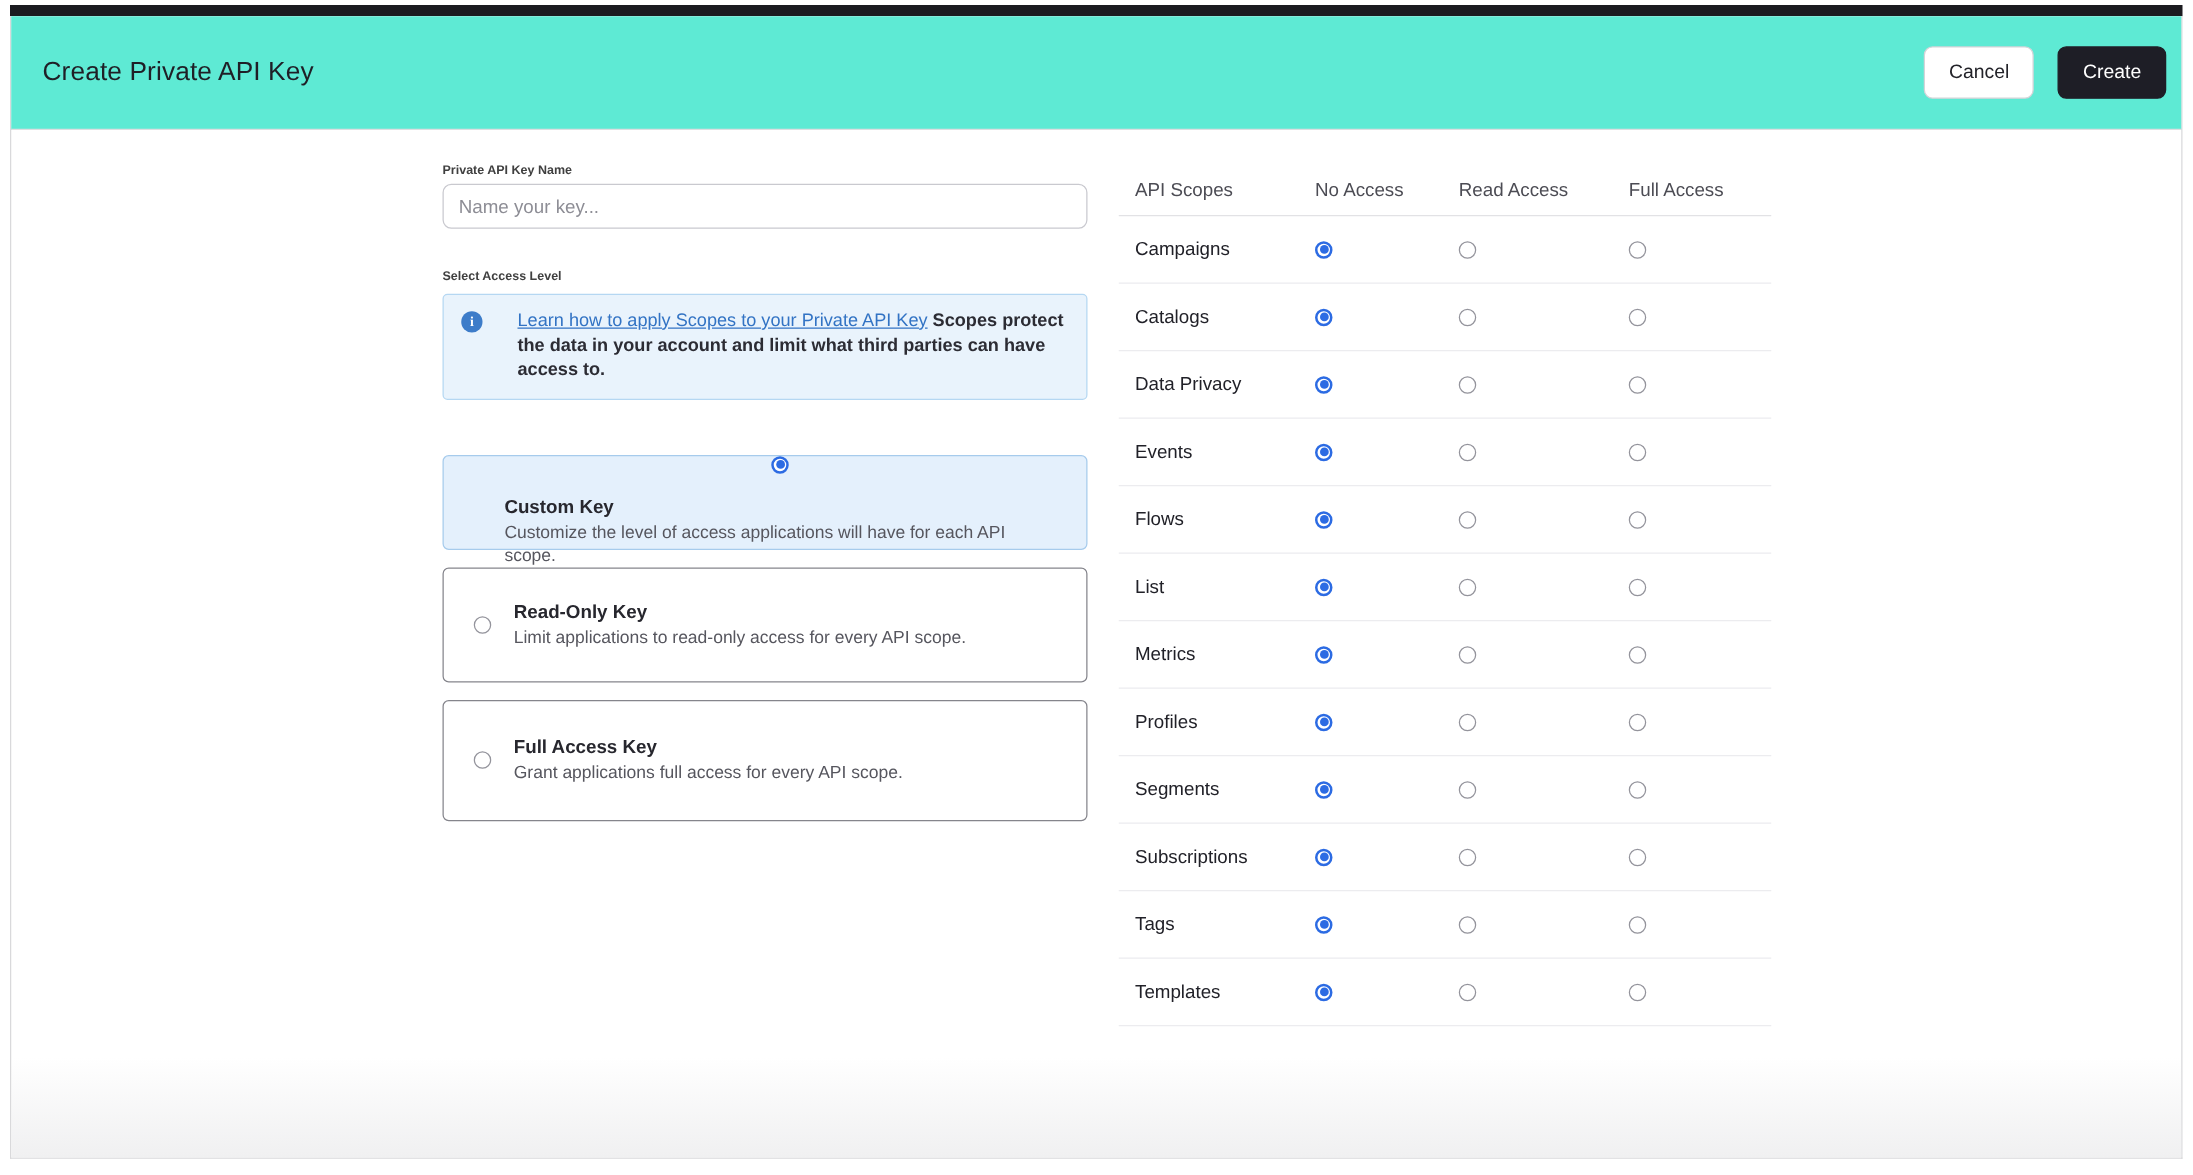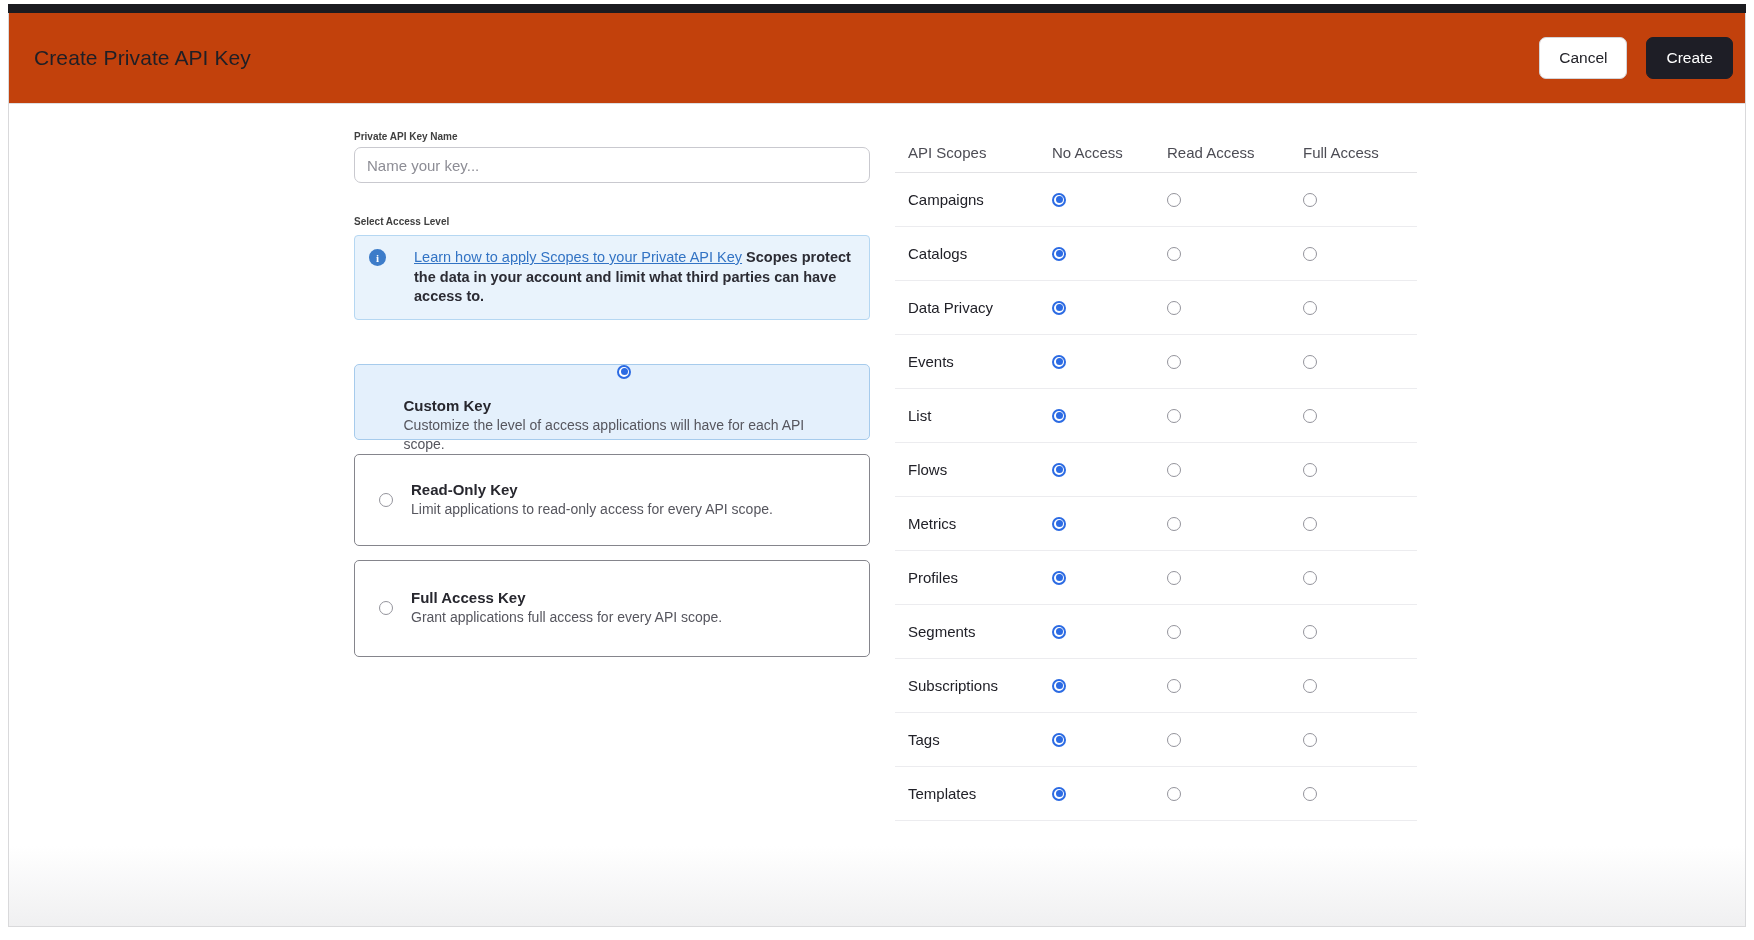--- a/index.html
+++ b/index.html
@@ -18,21 +18,21 @@
 
   .topbar{position:absolute;left:8px;right:8px;top:4px;height:9px;background:#1b1b20;}
 
   .card{position:absolute;left:8px;right:8px;top:13px;height:914px;background:#fff;
     border-left:1px solid #d9d9db;border-right:1px solid #d9d9db;border-bottom:1px solid #d9d9db;}
   .card::after{content:"";position:absolute;left:0;right:0;bottom:0;height:80px;
     background:linear-gradient(rgba(255,255,255,0),#f0f0f1);pointer-events:none;}
 
   .modal-header{position:absolute;top:0;left:0;right:0;height:91px;
     border-bottom:1px solid #dedee0;display:flex;align-items:center;
-    justify-content:space-between;padding:0 12px 0 25px;background:#c2410c;}
+    justify-content:space-between;padding:0 12px 0 25px;background:#5eead4;}
   .page-title{font-size:21px;font-weight:500;color:#1f1f26;letter-spacing:.1px;}
   .header-actions{display:flex;gap:19px;}
   .btn{height:42px;padding:0 19px;border-radius:7px;font-size:15.5px;
     font-family:"Liberation Sans",sans-serif;cursor:pointer;}
   .btn-cancel{background:#fff;border:1px solid #d4d4d8;color:#232329;}
   .btn-create{background:var(--dark-button-bg);border:1px solid var(--dark-button-bg);color:#fff;}
 
   
   .left-col{position:absolute;left:345px;top:118px;width:516px;}
   .field-label{display:block;font-size:10px;font-weight:bold;color:#404040;margin-bottom:5px;}
@@ -181,33 +181,33 @@
             <div class="radio selected"></div>
           </div>
           <div class="radio-cell">
             <div class="radio"></div>
           </div>
           <div class="radio-cell">
             <div class="radio"></div>
           </div>
         </div>
         <div class="scope-row">
+          <div class="scope-label">Flows</div>
+          <div class="radio-cell">
+            <div class="radio selected"></div>
+          </div>
+          <div class="radio-cell">
+            <div class="radio"></div>
+          </div>
+          <div class="radio-cell">
+            <div class="radio"></div>
+          </div>
+        </div>
+        <div class="scope-row">
           <div class="scope-label">List</div>
-          <div class="radio-cell">
-            <div class="radio selected"></div>
-          </div>
-          <div class="radio-cell">
-            <div class="radio"></div>
-          </div>
-          <div class="radio-cell">
-            <div class="radio"></div>
-          </div>
-        </div>
-        <div class="scope-row">
-          <div class="scope-label">Flows</div>
           <div class="radio-cell">
             <div class="radio selected"></div>
           </div>
           <div class="radio-cell">
             <div class="radio"></div>
           </div>
           <div class="radio-cell">
             <div class="radio"></div>
           </div>
         </div>

